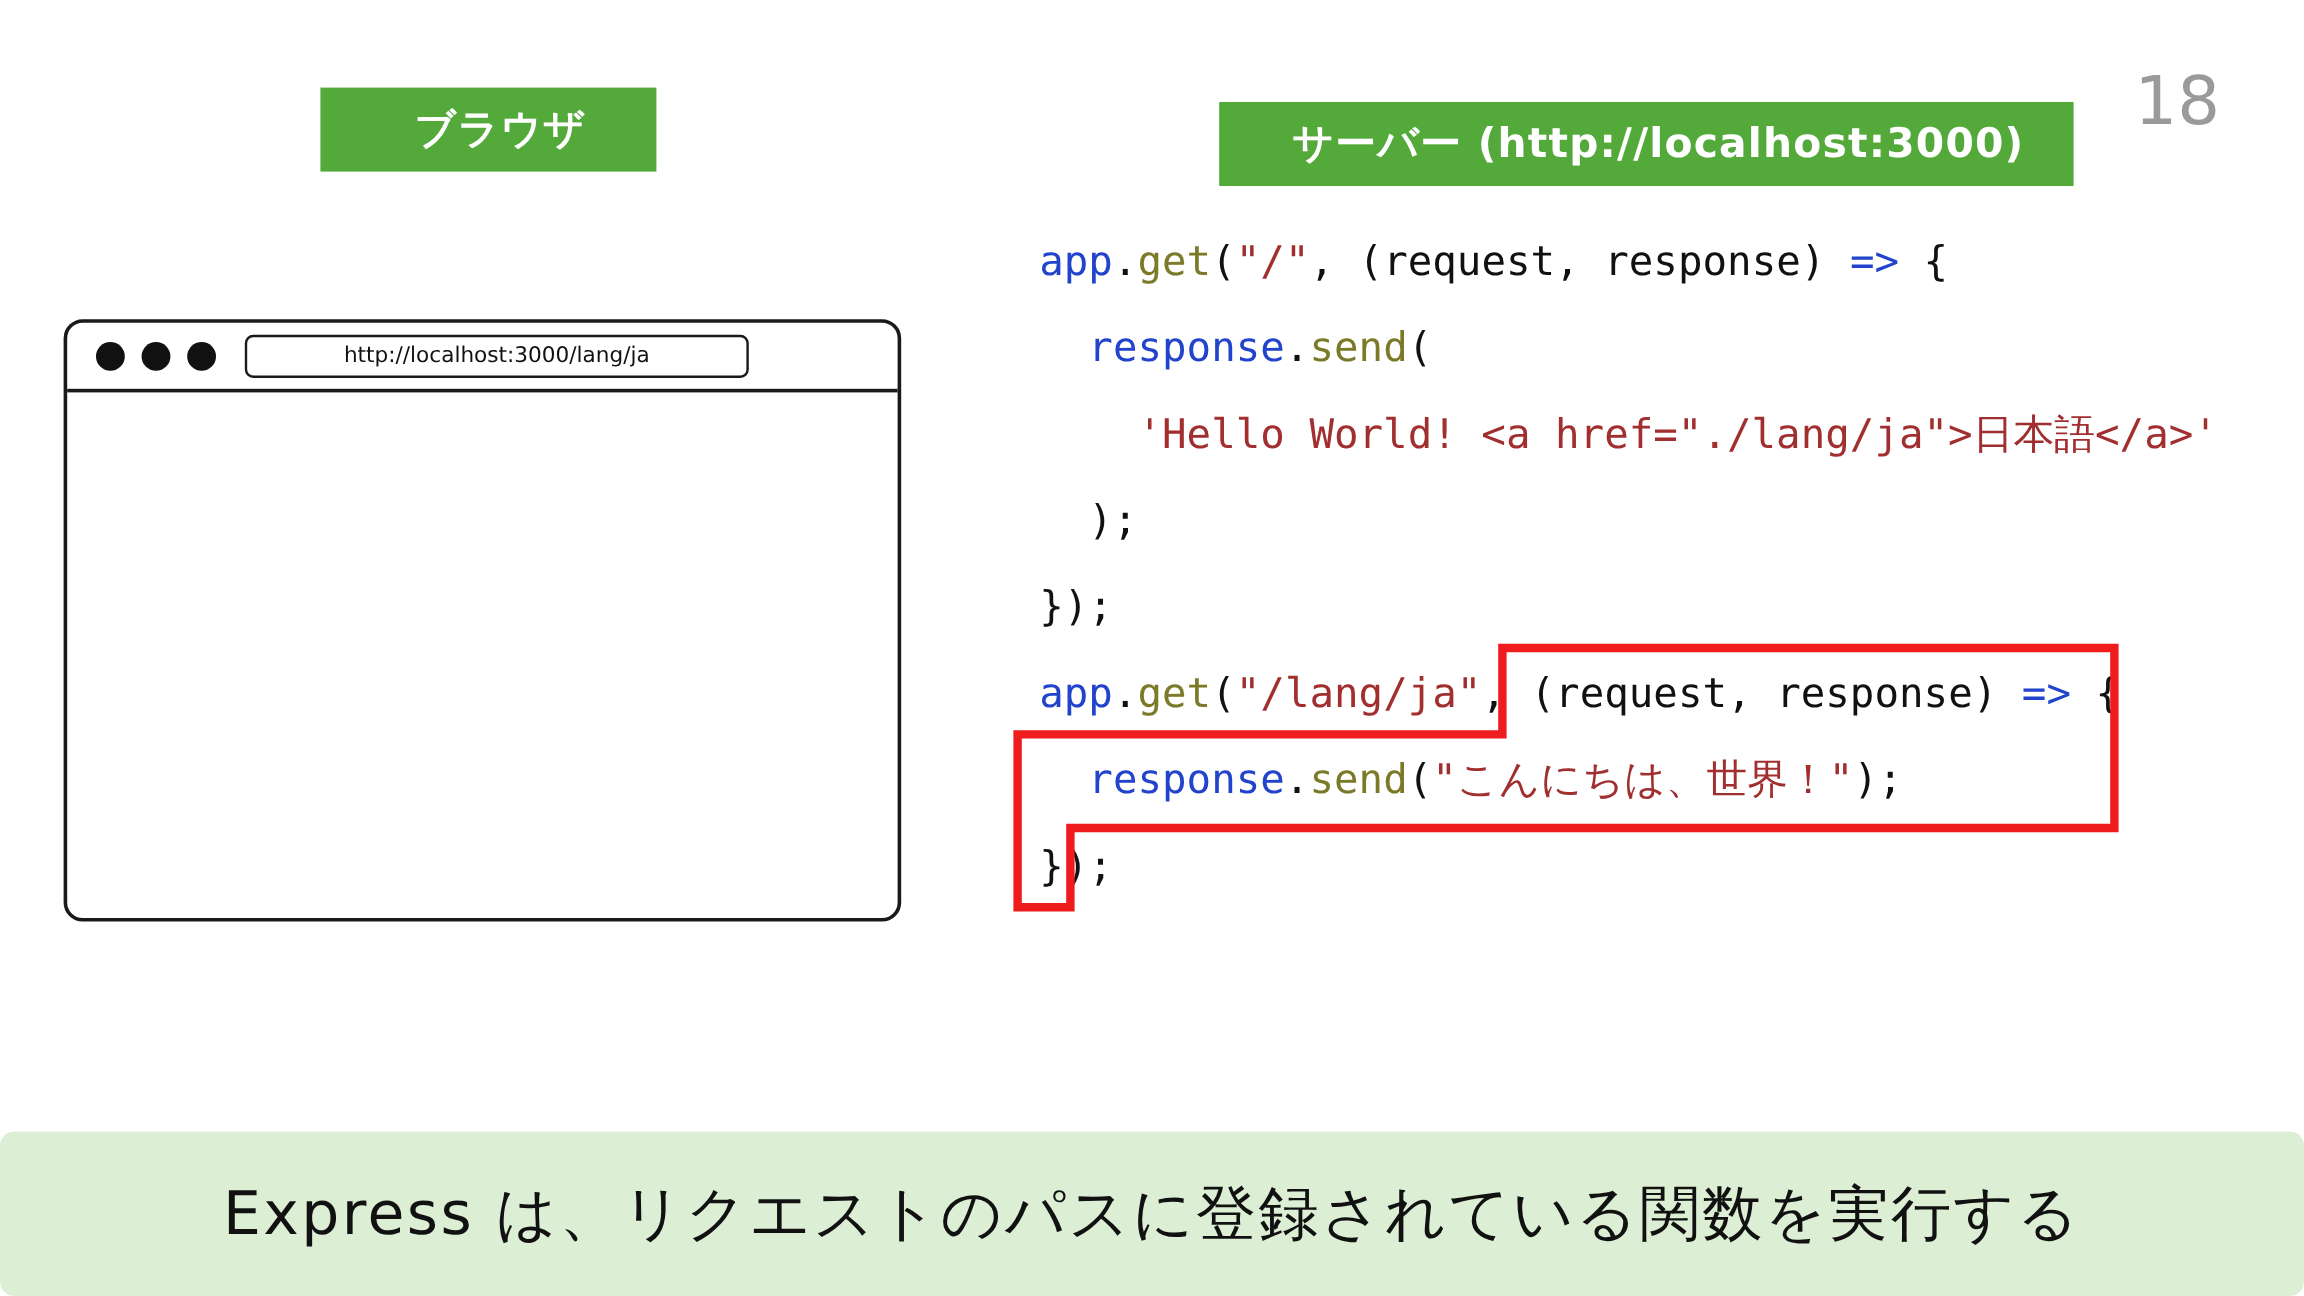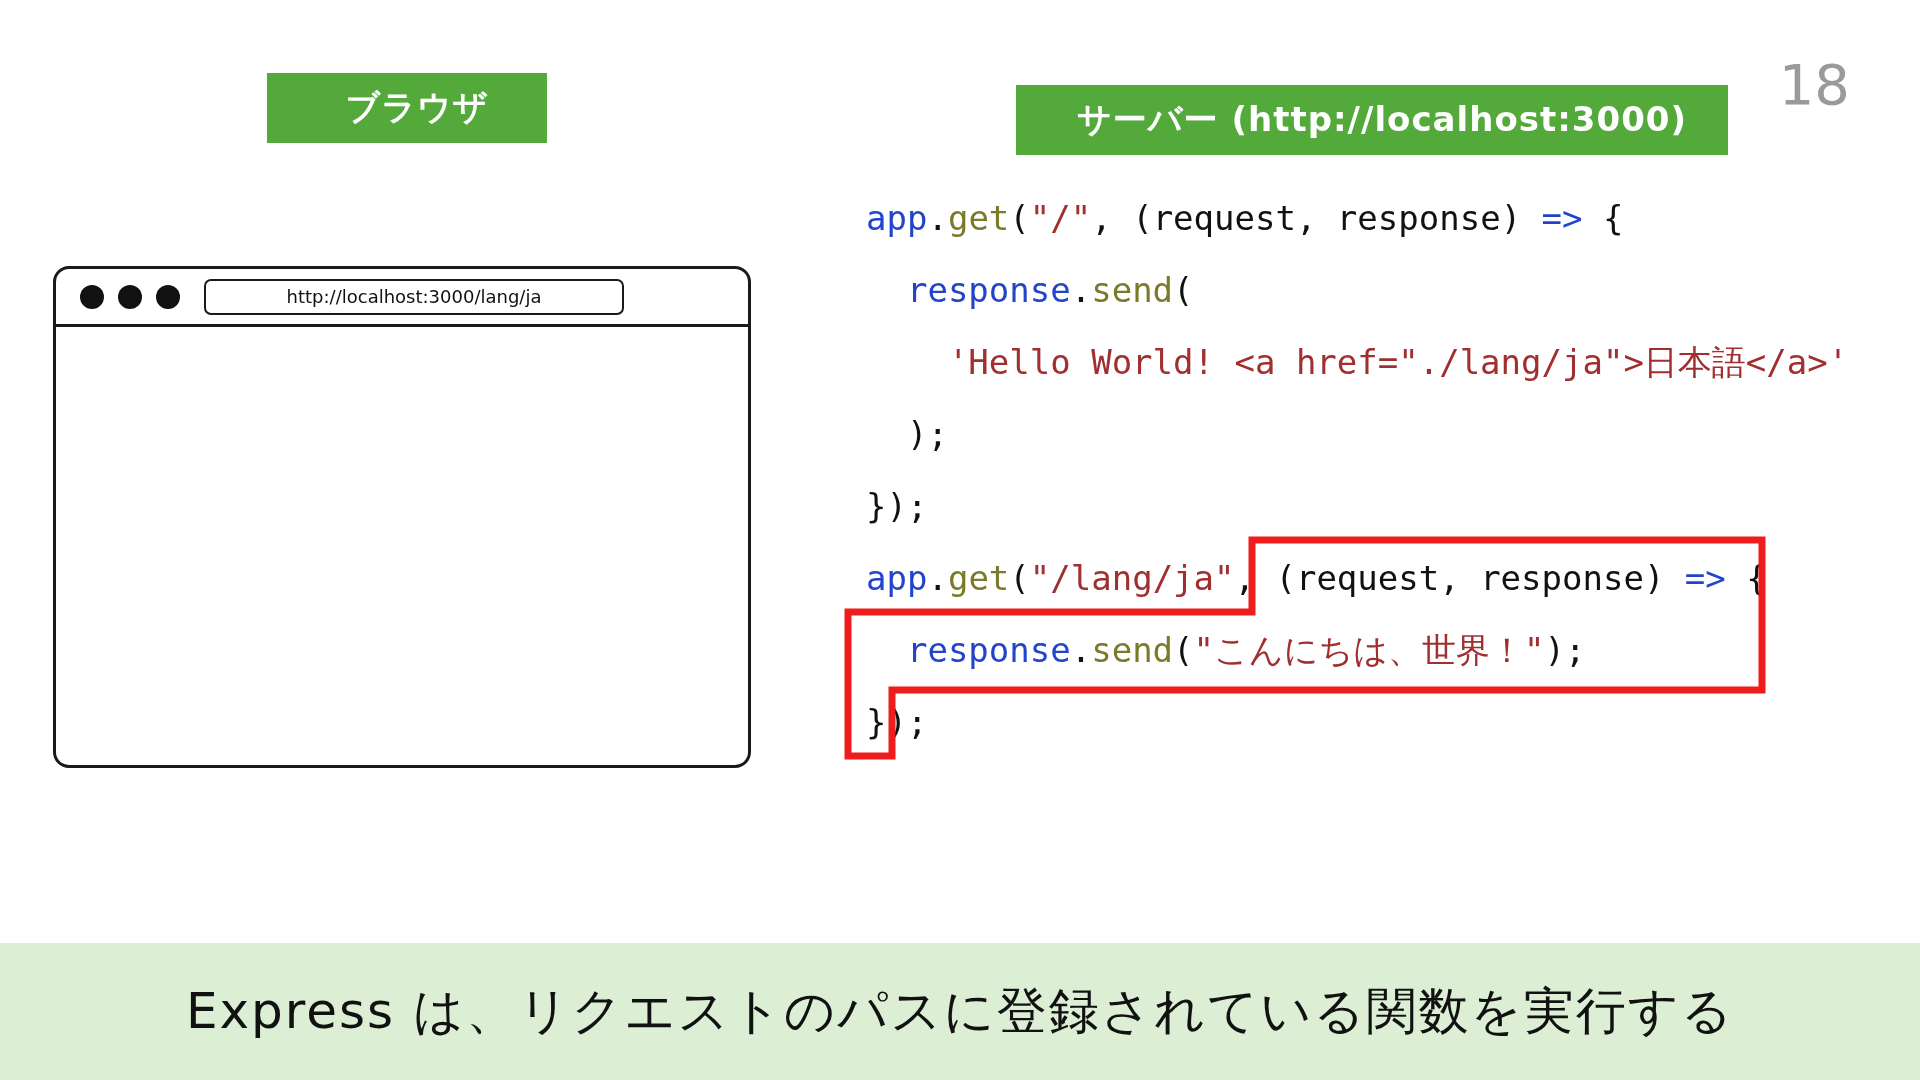--- a/index.html
+++ b/index.html
@@ -38,21 +38,21 @@
     font-family:"DejaVu Sans Mono","Liberation Mono",monospace;
     font-size:34px;line-height:72px;white-space:pre;color:var(--code_black);
   }
   .highlight{
     position:absolute;left:0;top:0;width:1920px;height:1080px;pointer-events:none;
   }
   .highlight path{fill:none;stroke:var(--highlight_red);stroke-width:7;}
   .banner{
     position:absolute;left:0;bottom:0;width:1920px;height:137px;
     background:var(--banner_green);display:flex;align-items:center;justify-content:center;
-    font-size:50px;color:#111111;letter-spacing:2px;
+    font-size:50px;color:#111111;letter-spacing:2px;border-radius:12px;
   }
 </style>
 </head>
 <body>
 
 <div class="slide">
 
   <div class="badge badge-browser">ブラウザ</div>
 
   <div class="badge badge-server">サーバー (http://localhost:3000)</div>

